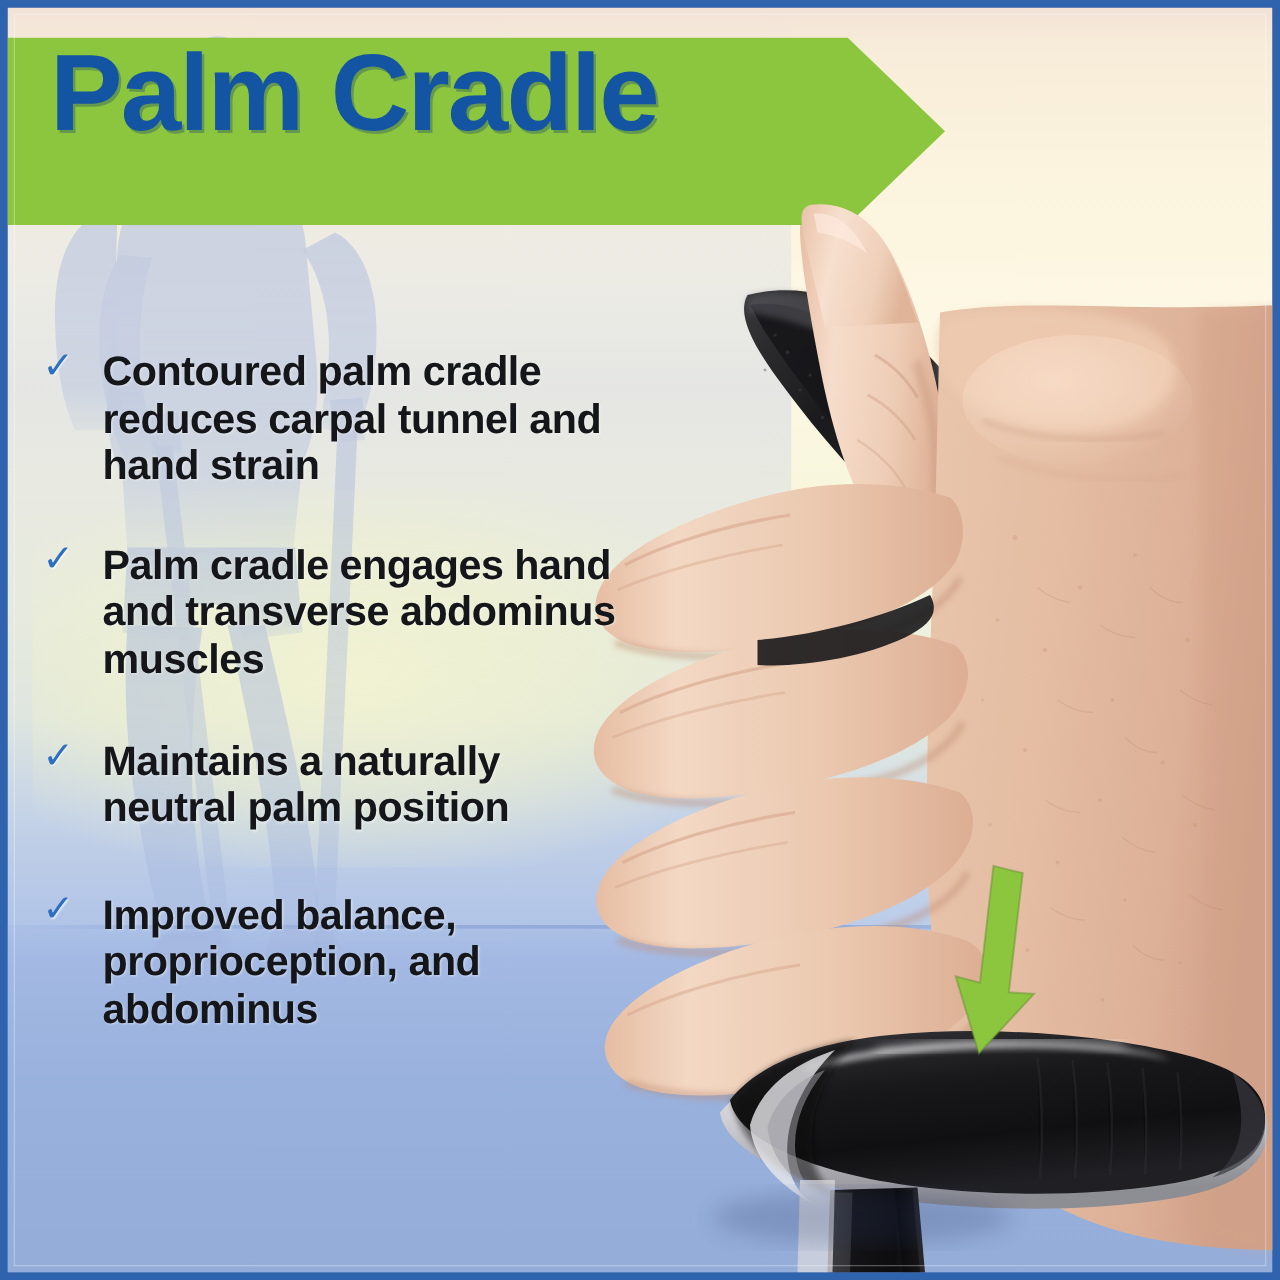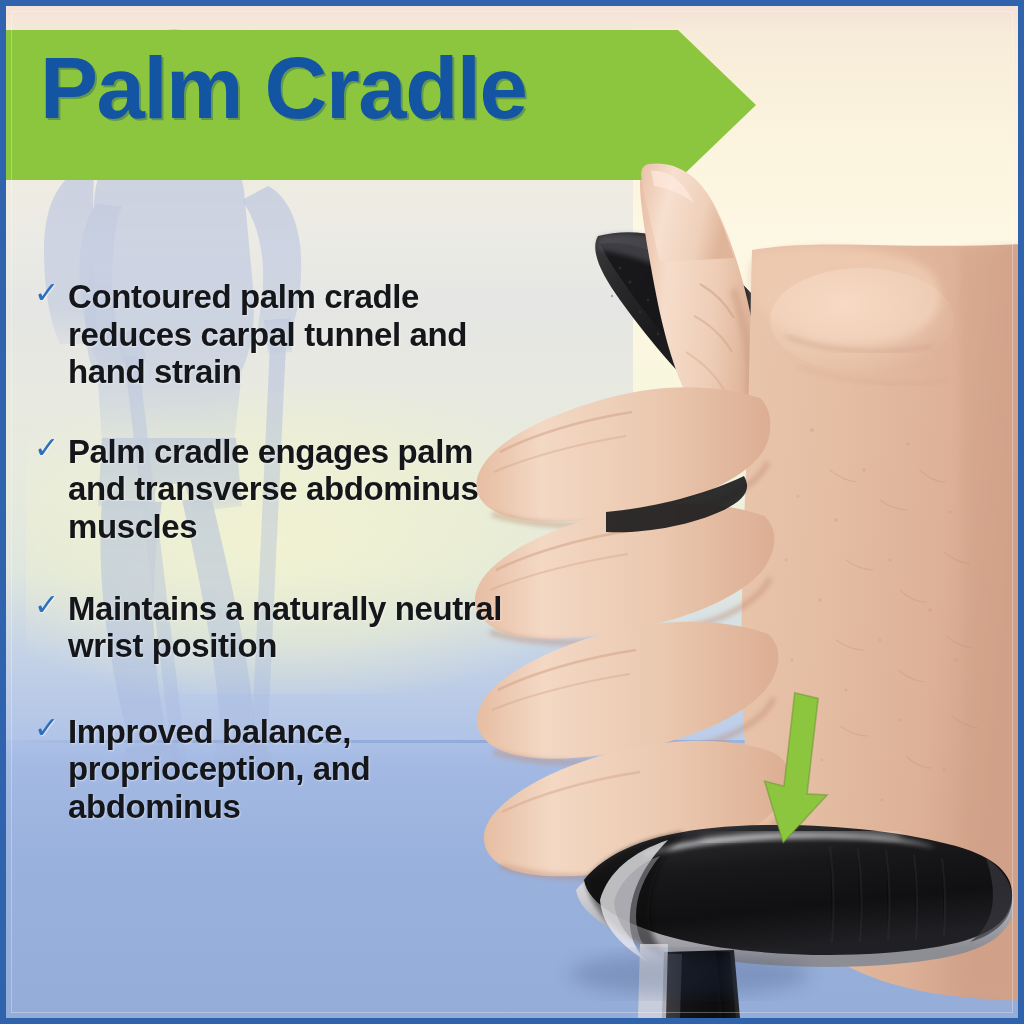--- a/index.html
+++ b/index.html
@@ -102,21 +102,21 @@
   }
 
   
   .banner{
     position:absolute;left:6px;top:30px;
     width:750px;height:150px;
     z-index:8;
   }
   .banner svg{display:block;width:100%;height:100%;}
   .banner-title{
-    position:absolute;left:40px;top:44px;
+    position:absolute;left:40px;top:31px;
     font-size:87px;line-height:1;
     font-weight:700;
     letter-spacing:-1.5px;
     color:#1455a3;
     text-shadow:2px 2px 0 rgba(10,50,110,.30);
     white-space:nowrap;
     z-index:9;
   }
 
   
@@ -144,20 +144,21 @@
     text-shadow:1px 1px 1px rgba(255,255,255,.55);
   }
   .btext{
     flex:1 1 auto;
     font-size:33px;
     line-height:1.14;
     font-weight:700;
     color:#15161a;
     letter-spacing:-.4px;
     text-shadow:1px 1px 2px rgba(255,255,255,.45);
+    margin-left:14px;
   }
   .b1{margin-bottom:42px;}
   .b2{margin-bottom:44px;}
   .b3{margin-bottom:48px;}
 
   
   .down-arrow{
     position:absolute;left:757px;top:688px;
     width:80px;height:160px;
     z-index:25;
@@ -594,26 +595,26 @@
 
   <div class="bullets">
 
     <div class="bullet b1">
       <span class="check">✓</span>
       <span class="btext">Contoured palm cradle reduces carpal tunnel and hand strain</span>
     </div>
 
     <div class="bullet b2">
       <span class="check">✓</span>
-      <span class="btext">Palm cradle engages palm and transverse abdominus muscles</span>
+      <span class="btext">Palm cradle engages hand and transverse abdominus muscles</span>
     </div>
 
     <div class="bullet b3">
       <span class="check">✓</span>
-      <span class="btext">Maintains a naturally neutral wrist position</span>
+      <span class="btext">Maintains a naturally neutral palm position</span>
     </div>
 
     <div class="bullet">
       <span class="check">✓</span>
       <span class="btext">Improved balance, proprioception, and abdominus</span>
     </div>
 
   </div>
 
   <div class="down-arrow">

